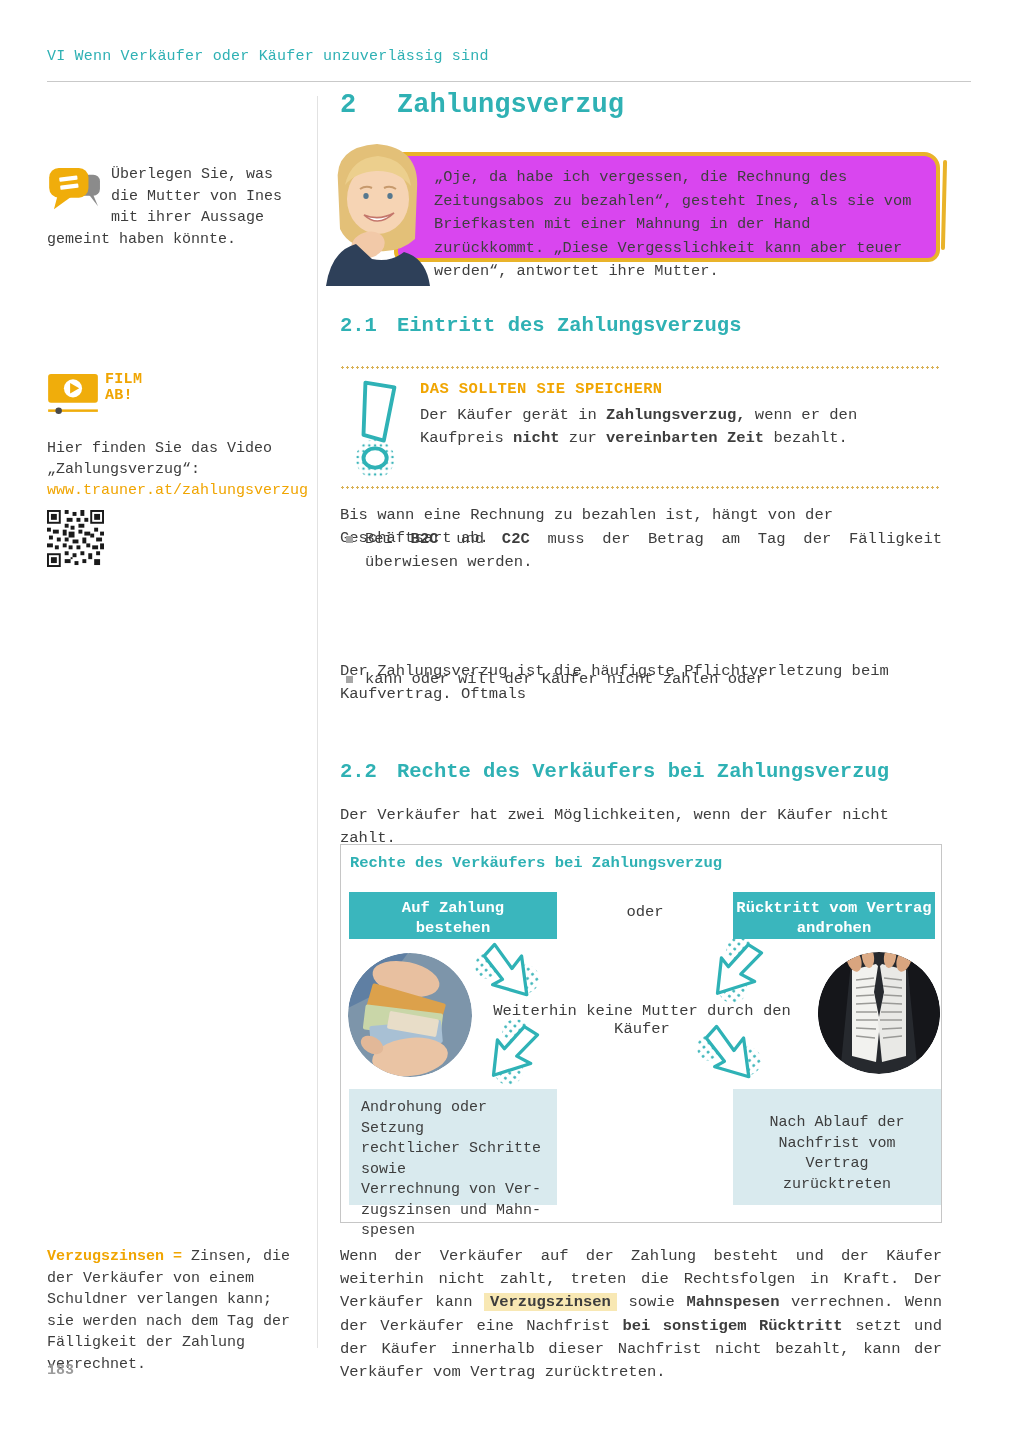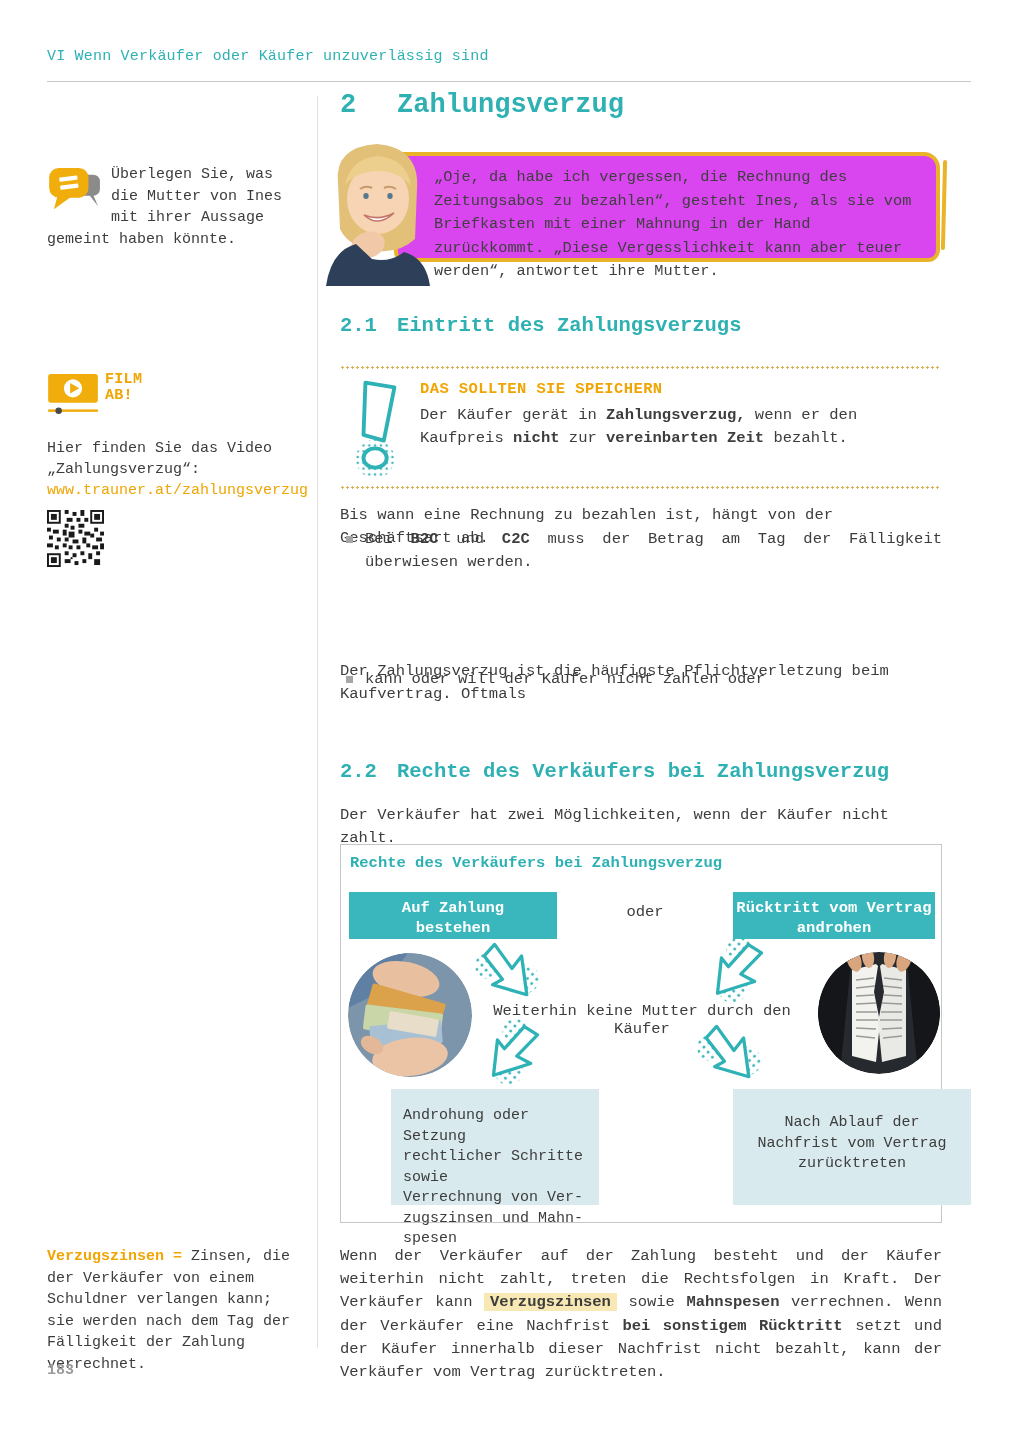--- a/index.html
+++ b/index.html
@@ -91,22 +91,22 @@
   .circ{position:absolute;border-radius:50%;overflow:hidden;}
   .circ-l{left:7px;top:108px;width:124px;height:124px;}
   .circ-r{left:477px;top:107px;width:122px;height:122px;}
   .arr{position:absolute;width:58px;height:68px;}
   .a1{left:140px;top:94px;transform:rotate(-40deg);}
   .a2{left:366px;top:94px;transform:rotate(40deg);}
   .a3{left:142px;top:176px;transform:rotate(40deg);}
   .a4{left:362px;top:176px;transform:rotate(-40deg);}
   .mid-text{position:absolute;left:128px;top:157px;width:346px;text-align:center;font-size:15.5px;color:var(--body);}
   .res{position:absolute;background:var(--lightblue);font-size:15px;line-height:20.5px;white-space:pre-line;height:116px;}
-  .res-l{left:8px;top:244px;width:208px;padding:17px 12px;margin-left:42px;}
-  .res-r{left:392px;top:244px;width:238px;padding:24px 16px 0;text-align:center;}
+  .res-l{left:8px;top:244px;width:208px;padding:9px 12px;}
+  .res-r{left:392px;top:244px;width:208px;padding:24px 16px 0;text-align:center;}
 </style>
 </head>
 <body>
 
 <svg width="0" height="0" style="position:absolute" aria-hidden="true">
   <defs>
     <pattern id="ht" width="6" height="6" patternUnits="userSpaceOnUse">
       <circle cx="3" cy="3" r="1.35" fill="#3cb5b9"></circle>
     </pattern>
     <symbol id="arrowShape" viewBox="0 0 48 62">

